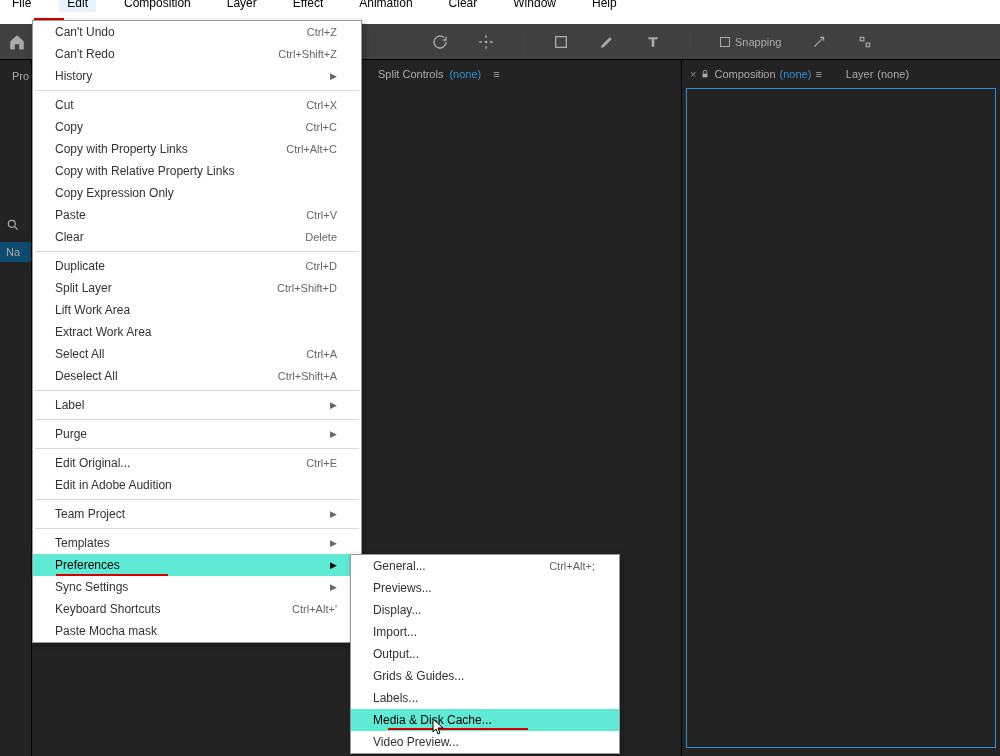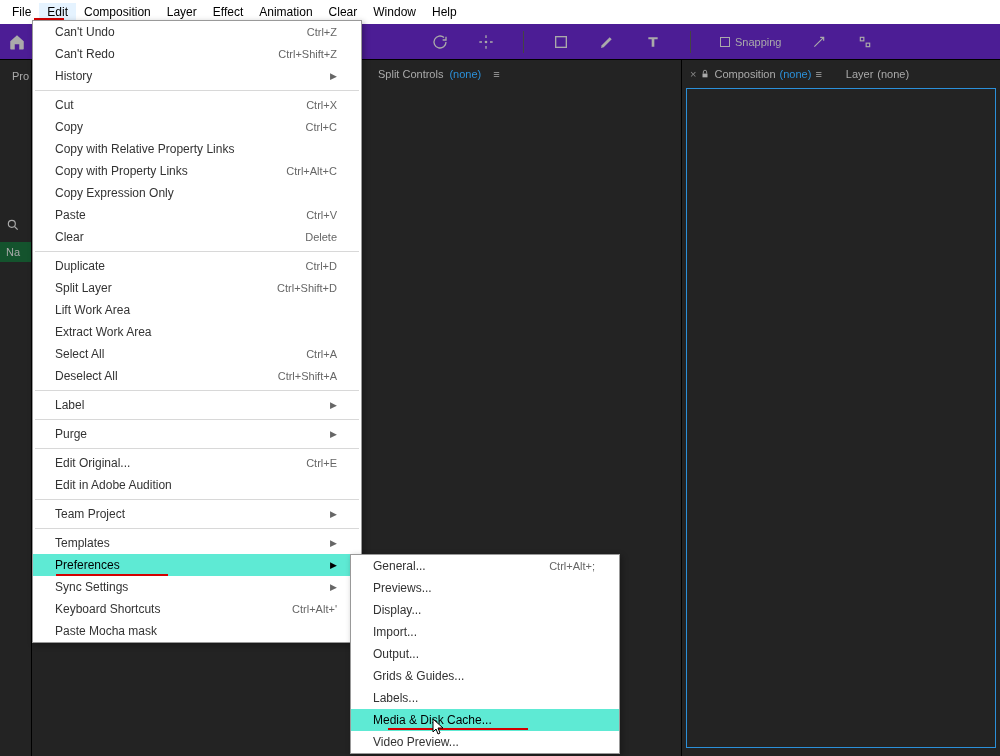--- a/index.html
+++ b/index.html
@@ -1,32 +1,32 @@
 <!DOCTYPE html>
 <html><head>
 <meta charset="utf-8">
 <style>
   * { margin: 0; padding: 0; box-sizing: border-box; font-family: "Segoe UI", Tahoma, sans-serif; }
   body { background: #1e1e1e; color: #ccc; width: 1000px; height: 756px; overflow: hidden; position: relative; }
 
-  .menubar { background: #fff; height: 20px; display: flex; align-items: center; padding: 12px 4px; font-size: 12px; color: #000; }
+  .menubar { background: #fff; height: 20px; display: flex; align-items: flex-end; padding: 12px 4px; font-size: 12px; color: #000; gap: 20px; }
   .menubar-item { padding: 2px 8px; cursor: default; }
   .menubar-item.active { background: #e5f3ff; }
   .red-underline { position: absolute; height: 2px; background: #d40000; }
 
-  .toolbar { background: #4c1d95; height: 36px; display: flex; align-items: center; padding: 0 8px; gap: 28px; border-bottom: 1px solid #000; }
+  .toolbar { background: #404040; height: 36px; display: flex; align-items: center; padding: 0 8px; gap: 28px; border-bottom: 1px solid #000; }
   .tool-icon { width: 18px; height: 18px; color: #aaa; display: flex; align-items: center; justify-content: center; }
   .tool-sep { width: 1px; height: 22px; background: #444; }
   .snapping { display: flex; align-items: center; gap: 4px; font-size: 11px; color: #aaa; }
 
   .panels { display: flex; height: calc(100% - 56px); }
   .panel-left { width: 32px; background: #232323; border-right: 1px solid #000; padding-top: 6px; font-size: 11px; color: #aaa; }
   .panel-left .plabel { padding: 4px 12px; }
   .panel-left .search { margin-top: 130px; padding: 2px 6px; }
-  .panel-left .namecol { margin-top: 8px; padding: 4px 6px; background: #14532d; }
+  .panel-left .namecol { margin-top: 8px; padding: 4px 6px; background: #0c4a6e; }
 
   .panel-center { flex: 1; background: #232323; border-right: 1px solid #000; position: relative; }
   .panel-tab { height: 28px; display: flex; align-items: center; padding: 0 10px; font-size: 11px; color: #aaa; gap: 6px; }
   .panel-tab .none { color: #2b90d9; }
   .panel-tab .menu-icon { margin-left: 6px; color: #aaa; }
 
   .panel-right { width: 318px; background: #232323; }
   .panel-right .tabs { height: 28px; display: flex; align-items: center; gap: 24px; padding: 0 8px; font-size: 11px; color: #aaa; }
   .panel-right .comp-frame { margin: 0 4px; height: calc(100% - 40px); border: 1px solid #2b90d9; background: #232323; }
 
@@ -176,25 +176,25 @@
     <div class="menu-sep"></div>
     <div class="menu-row">
       <span>Cut</span>
       <span class="sc">Ctrl+X</span>
     </div>
     <div class="menu-row">
       <span>Copy</span>
       <span class="sc">Ctrl+C</span>
     </div>
     <div class="menu-row">
-      <span>Copy with Relative Property Links</span>
-    </div>
-    <div class="menu-row">
       <span>Copy with Property Links</span>
       <span class="sc">Ctrl+Alt+C</span>
+    </div>
+    <div class="menu-row">
+      <span>Copy with Relative Property Links</span>
     </div>
     <div class="menu-row">
       <span>Copy Expression Only</span>
     </div>
     <div class="menu-row">
       <span>Paste</span>
       <span class="sc">Ctrl+V</span>
     </div>
     <div class="menu-row">
       <span>Clear</span>

